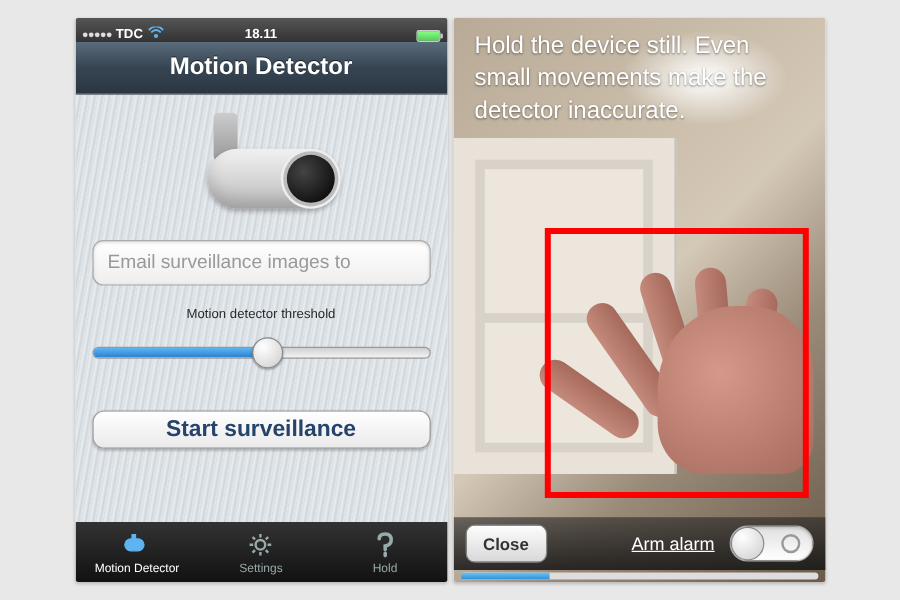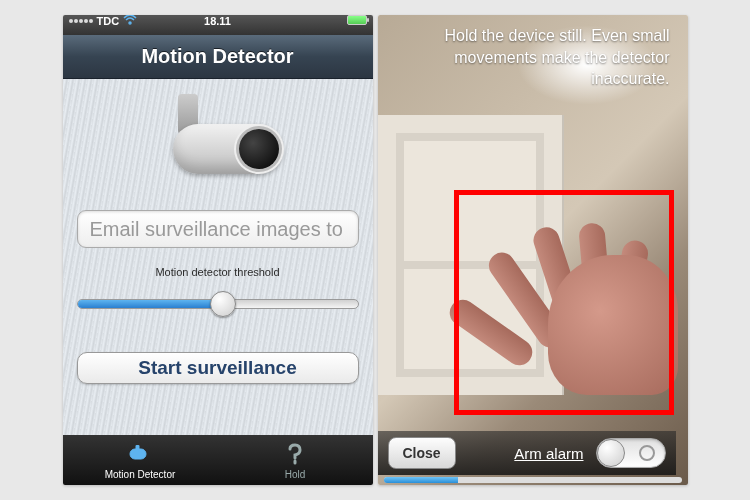--- a/index.html
+++ b/index.html
@@ -20,21 +20,21 @@
   position: relative;
   overflow: hidden;
   border-radius: 2px;
   box-shadow: 0 1px 3px rgba(0,0,0,0.2);
 }
 
 .status-bar {
   height: 20px;
   background: linear-gradient(#555, #333);
   display: flex;
-  align-items: flex-start;
+  align-items: flex-end;
   color: #fff;
   font-size: 11px;
   font-weight: bold;
   padding: 0 6px;
   position: relative;
 }
 .status-left { display: flex; align-items: center; gap: 4px; }
 .signal-dots { display: flex; gap: 1px; }
 .signal-dots span { width: 4px; height: 4px; border-radius:50%; background:#ddd; }
 .status-center { position:absolute; left:50%; transform:translateX(-50%); }
@@ -60,23 +60,23 @@
 .camera-illustration {
   width: 140px; height: 90px; margin: 5px auto 10px; position:relative;
 }
 .camera-mount { width: 20px; height: 40px; background: linear-gradient(#ccc,#999); border-radius:4px; position:absolute; top:0; left:30px; }
 .camera-body { width: 110px; height: 50px; background: linear-gradient(#f2f2f2,#bbb); border-radius: 25px; position:absolute; top:30px; left:25px; box-shadow: inset 0 -8px 12px rgba(0,0,0,0.15), 0 2px 4px rgba(0,0,0,0.3); }
 .camera-lens { width: 40px; height:40px; border-radius:50%; background: radial-gradient(circle at 35% 35%, #444, #000); position:absolute; right:4px; top:5px; box-shadow: 0 0 0 3px #bbb, 0 0 0 5px #eee; }
 .text-input {
   width: 100%; height: 38px;
   background: linear-gradient(#fff,#eee);
   border: 1px solid #aaa; border-radius: 9px;
-  padding: 0 12px; font-size: 20px; color:#333;
+  padding: 0 12px; font-size: 16px; color:#333;
   box-shadow: inset 0 1px 3px rgba(0,0,0,0.15);
-  margin-top: 16px;
+  margin-top: 6px;
 }
 .text-input::placeholder { color:#999; }
 .threshold-label { text-align:center; font-size:11px; color:#2a2a2a; margin-top:18px; }
 .slider-wrap { position:relative; margin-top:12px; height: 28px; }
 .slider-track { height: 10px; border-radius:5px; background: linear-gradient(#d0d0d0,#f4f4f4); border:1px solid #999; position:absolute; top:9px; left:0; right:0; overflow:hidden;}
 .slider-fill { height:100%; width:52%; background: linear-gradient(#5eb4f0,#2a7fd0); }
 .slider-thumb { width:26px; height:26px; border-radius:50%; background: radial-gradient(circle at 35% 30%, #fff,#ccc); border:1px solid #888; position:absolute; top:1px; left: calc(52% - 13px); box-shadow: 0 1px 2px rgba(0,0,0,0.4);}
 .start-btn {
   width:100%; height: 32px; margin-top: 34px;
   background: linear-gradient(#fff,#eaeaea);
@@ -105,36 +105,36 @@
 .door-panel {
   position:absolute; left:0; top:100px; width:60%; height:280px;
   background: #e8e2d8;
   border-right: 2px solid #c8c2b8;
 }
 .door-panel::before { content:''; position:absolute; left:18px; top:18px; right:18px; height:120px; border: 8px solid #d8d2c8; background:#ece6dc; }
 .door-panel::after { content:''; position:absolute; left:18px; bottom:18px; right:18px; height:100px; border: 8px solid #d8d2c8; background:#ece6dc; }
 .glare { position:absolute; top:10px; left:45%; width:140px; height:80px; background: radial-gradient(ellipse, rgba(255,255,255,1), rgba(255,255,255,0) 70%); }
 .hint-text {
   position:absolute; top:10px; left:0; right:0; padding: 0 18px;
-  color:#fff; font-size:16px; text-align:right; line-height:1.35;
+  color:#fff; font-size:20px; text-align:left; line-height:1.35;
   text-shadow: 0 1px 2px rgba(0,0,0,0.5);
 }
 .hand {
   position:absolute; right:10px; top:180px; width:200px; height:220px;
 }
 .palm { position:absolute; right:0; bottom:20px; width:130px; height:140px; background: radial-gradient(circle at 40% 40%, #d4998a, #a66a5c); border-radius: 50% 40% 20% 30%; }
 .finger { position:absolute; width:26px; background: linear-gradient(90deg,#c48a7c,#a66a5c); border-radius:13px; }
 .f1 { height:95px; left:0; top:90px; transform:rotate(-55deg); }
 .f2 { height:110px; left:35px; top:50px; transform:rotate(-35deg); }
 .f3 { height:120px; left:70px; top:30px; transform:rotate(-18deg); }
 .f4 { height:115px; left:105px; top:28px; transform:rotate(-5deg); }
 .f5 { height:95px; left:138px; top:45px; transform:rotate(10deg); }
 .detection-box { position:absolute; right:14px; top:175px; width:220px; height:225px; border:5px solid #f00; }
 .bottom-toolbar {
-  position:absolute; bottom:10px; left:0; right:12px; height:44px;
+  position:absolute; bottom:10px; left:0; right:0; height:44px;
   background: linear-gradient(rgba(40,40,40,0.6), rgba(20,20,20,0.85));
   display:flex; align-items:center; padding: 0 10px; gap: 12px;
 }
 .close-btn {
   height:32px; padding:0 14px; border-radius:8px;
   background: linear-gradient(#fdfdfd,#d8d8d8);
   border:1px solid #888; font-size:14px; font-weight:bold; color:#333;
 }
 .arm-label { margin-left:auto; color:#fff; font-size:15px;text-decoration:underline; }
 .toggle { width:70px; height:30px; border-radius:15px; background: linear-gradient(#e0e0e0,#fff); border:1px solid #aaa; position:relative; box-shadow: inset 0 1px 3px rgba(0,0,0,0.2);}
@@ -190,20 +190,29 @@
   </div>
   <div class="tab-bar">
     <div class="tab-item active">
       <div class="tab-icon">
         <svg width="24" height="18" viewBox="0 0 24 18">
             <rect x="2" y="4" width="16" height="10" rx="5"></rect>
             <rect x="8" y="0" width="3" height="6" rx="1"></rect>
           </svg>
       </div>
       <span>Motion Detector</span>
+    </div>
+    <div class="tab-item">
+      <div class="tab-icon">
+        <svg width="22" height="22" viewBox="0 0 22 22">
+            <circle cx="11" cy="11" r="4" fill="none" stroke-width="2"></circle>
+            <path d="M11 2v3M11 17v3M2 11h3M17 11h3M4.5 4.5l2 2M15.5 15.5l2 2M17.5 4.5l-2 2M6.5 15.5l-2 2" stroke-width="2"></path>
+          </svg>
+      </div>
+      <span>Settings</span>
     </div>
     <div class="tab-item">
       <div class="tab-icon">
         <svg width="18" height="22" viewBox="0 0 18 22">
             <path d="M4 6 Q4 2 9 2 Q14 2 14 7 Q14 11 9 12 L9 15 M9 18 L9 20" fill="none" stroke-width="3" stroke-linecap="round"></path>
           </svg>
       </div>
       <span>Hold</span>
     </div>
   </div>

